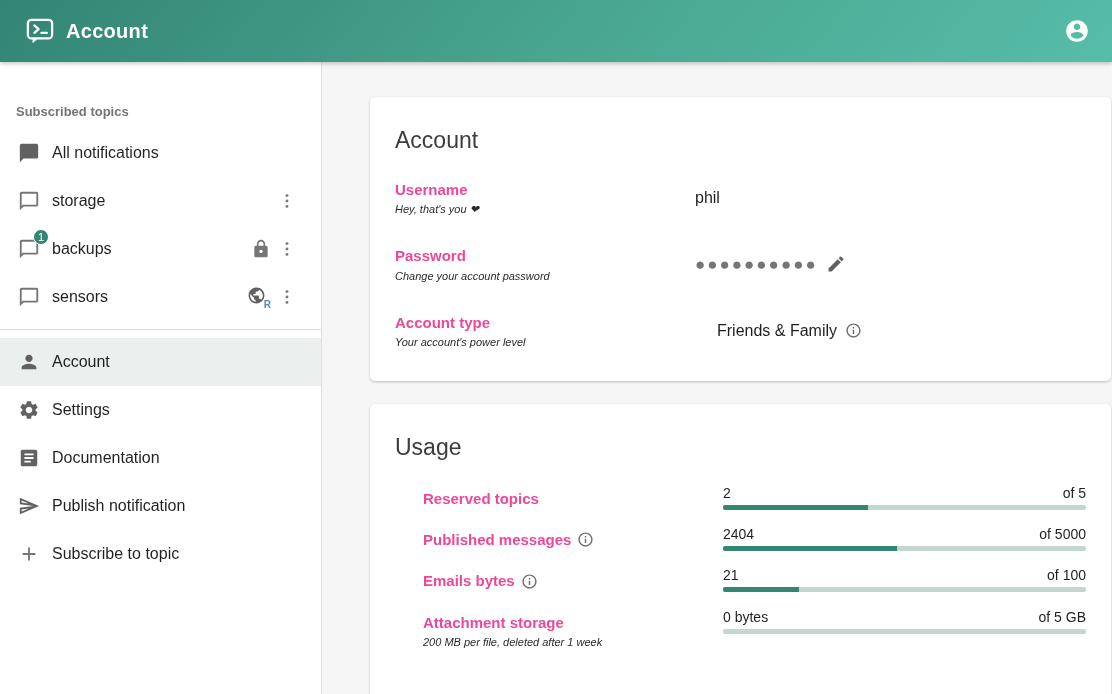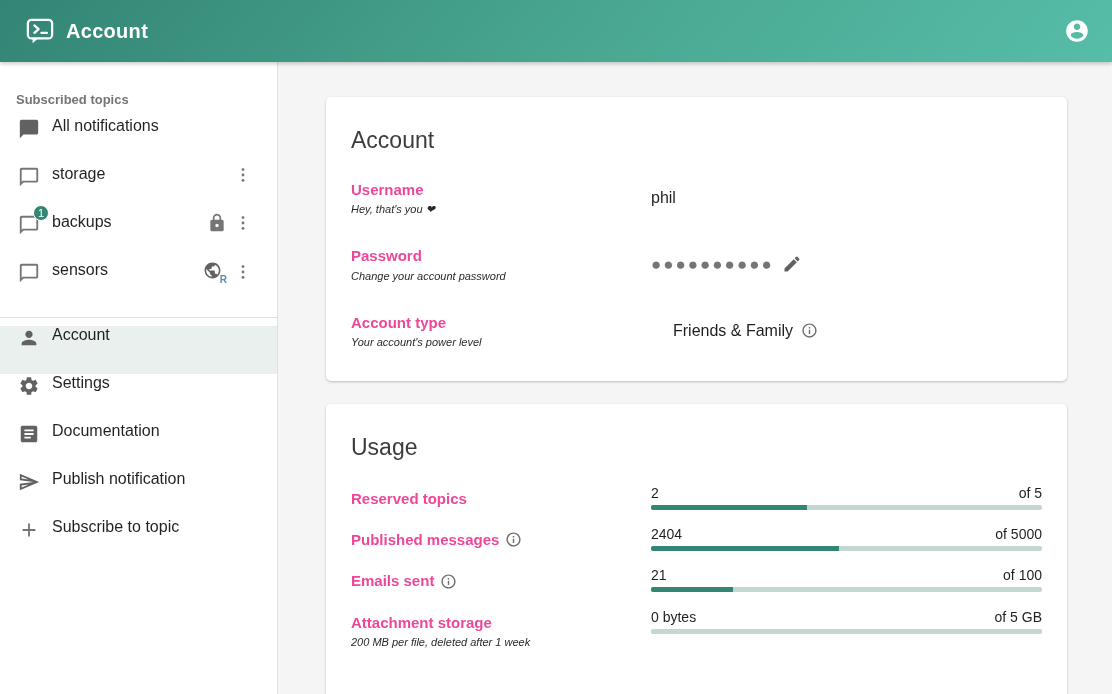--- a/index.html
+++ b/index.html
@@ -11,23 +11,23 @@
     background:linear-gradient(130deg,#338574 0%,#4aa890 55%,#56bda8 100%);
     padding:0 22px 0 26px; box-shadow:0 2px 4px rgba(0,0,0,.2); position:relative; z-index:5; }
   .logo { width:28px; height:28px; margin-right:12px; flex:0 0 auto; }
   .appbar-title { color:#fff; font-size:20px; font-weight:bold; letter-spacing:.3px; flex:1; }
   .account-circle { width:26px; height:26px; cursor:pointer; }
 
   
   .shell { display:flex; height:632px; }
 
   
-  .sidebar { width:278px; background:#fff; border-right:1px solid #e0e0e0; padding-top:16px; flex:0 0 auto; }
+  .sidebar { width:322px; background:#fff; border-right:1px solid #e0e0e0; padding-top:28px; flex:0 0 auto; }
   .subheader { color:#757575; font-size:13px; font-weight:bold; padding:14px 16px 10px 16px; }
-  .srow { height:48px; display:flex; align-items:flex-start; padding:0 16px 0 18px; cursor:pointer; }
+  .srow { height:48px; display:flex; align-items:center; padding:0 16px 0 18px; cursor:pointer; }
   .srow.selected { background:#eaf0ee; }
   .srow .ic { width:24px; height:24px; color:#757575; flex:0 0 auto; position:relative; }
   .srow .ic svg { width:22px; height:22px; display:block; margin-top:1px; }
   .srow .lbl { font-size:16px; margin-left:10px; flex:1; white-space:nowrap; overflow:hidden; }
   .srow .right { display:flex; align-items:center; gap:6px; margin-right:8px; }
   .badge { position:absolute; top:-8px; right:-7px; min-width:16px; height:16px; border-radius:8px;
     background:#338574; color:#fff; font-size:11px; display:flex; align-items:center; justify-content:center;
     padding:0 3px; border:1px solid #fff; }
   .kebab svg, .mini-ic svg { width:20px; height:20px; display:block; color:#757575; }
   .divider { border:none; border-top:1px solid #e0e0e0; margin:8px 0; }
@@ -45,21 +45,21 @@
 
   .acc-row { display:flex; align-items:center; margin-bottom:26px; }
   .acc-left { width:300px; flex:0 0 auto; }
   .f-label { font-size:15px; font-weight:bold; color:#ec4899; line-height:1.55; }
   .f-desc { font-size:11px; font-style:italic; color:#2a2a2a; line-height:1.55; }
   .acc-value { font-size:16px; color:#1f1f1f; display:flex; align-items:center; gap:8px; }
   .pw-mask { color:#757575; font-size:17px; letter-spacing:2px; line-height:1; }
   .edit-ic svg { width:20px; height:20px; color:#616161; display:block; cursor:pointer; }
   .info-ic svg { width:17px; height:17px; color:#6d6d6d; display:block; }
 
-  .meter-row { display:flex; margin-bottom:16px; }
+  .meter-row { display:flex; margin-bottom:16px;margin-left:28px; }
   .meter-left { width:300px; flex:0 0 auto; padding-top:2px; }
   .meter-left .f-label { display:inline-flex; align-items:center; gap:6px; }
   .meter-right { flex:1; }
   .meter-nums { display:flex; justify-content:space-between; font-size:14px; color:#1f1f1f; margin-bottom:4px; }
   .meter-bar { height:5px; background:#c3d7d1; border-radius:2px; overflow:hidden; }
   .meter-fill { height:100%; background:#338574; }
 </style>
 </head>
 <body>
 
@@ -284,21 +284,21 @@
           </div>
           <div class="meter-bar">
             <div class="meter-fill" style="width: 48%;"></div>
           </div>
         </div>
       </div>
 
       <div class="meter-row">
         <div class="meter-left">
           <span class="f-label">
-            <span>Emails sent</span>
+            <span>Emails bytes</span>
             <span class="info-ic">
                 <svg viewBox="0 0 24 24" fill="currentColor">
                   <path d="M11 7h2v2h-2zm0 4h2v6h-2zm1-9C6.48 2 2 6.48 2 12s4.48 10 10 10 10-4.48 10-10S17.52 2 12 2zm0 18c-4.41 0-8-3.59-8-8s3.59-8 8-8 8 3.59 8 8-3.59 8-8 8z"></path>
                 </svg>
               </span>
           </span>
         </div>
         <div class="meter-right">
           <div class="meter-nums">
             <span>21</span>

